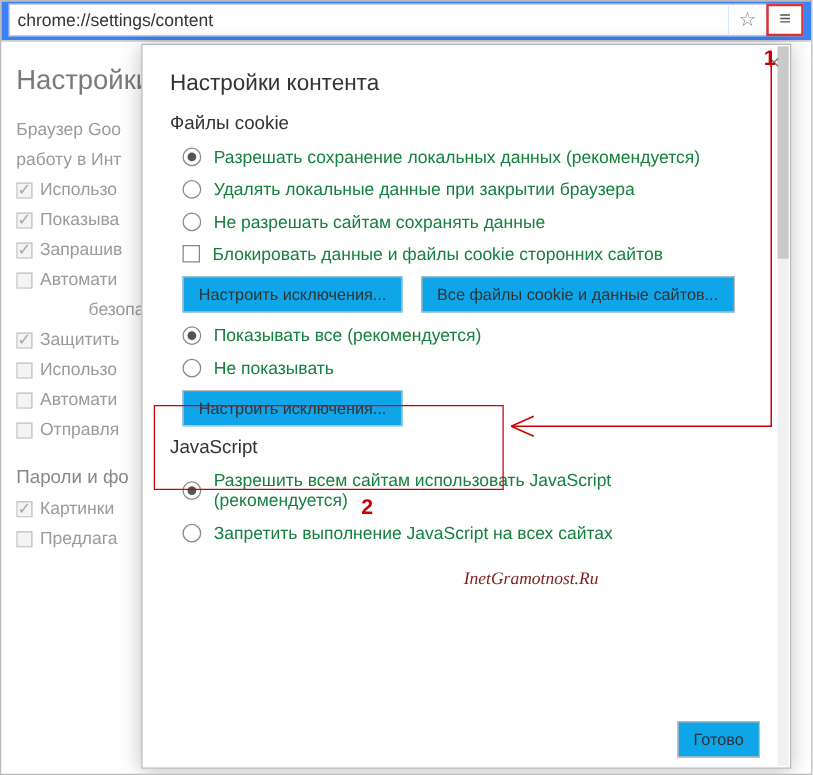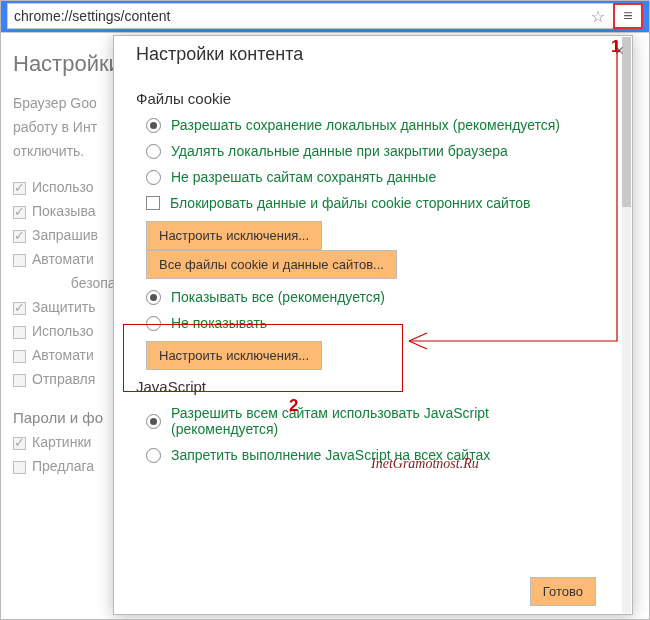--- a/index.html
+++ b/index.html
@@ -15,30 +15,30 @@
   .bgcol { position:absolute; left:8px; top:40px; width:170px; color:#9a9a9a; font-size:14px;}
   .bgcol h2 { font-size:22px; font-weight:400; color:#7a7a7a; margin:10px 0 18px 4px;}
   .bgcol .fade-line { margin:8px 4px; white-space:nowrap; overflow:hidden;}
   .bgcol .cb { display:inline-block; width:13px; height:13px; border:1px solid #bfbfbf; margin-right:6px; position:relative; vertical-align:middle; background:#f4f4f4;}
   .bgcol .cb.checked::after{content:"✓"; position:absolute; top:-3px; left:0; font-size:13px; color:#aaa;}
   .bgcol h3 { font-size:15px; font-weight:400; color:#888; margin:22px 0 8px 4px;}
   
   
   .dialog { position:absolute; left:112px; top:34px; width:520px; height:580px; background:#fff; border:1px solid #b8b8b8; box-shadow:0 2px 16px rgba(0,0,0,.25);}
   .dialog .close { position:absolute; top:6px; right:8px; font-size:16px; color:#777; cursor:pointer;}
-  .dialog h1 { font-size:18px; font-weight:400; color:#333; padding:8px 22px 10px;}
+  .dialog h1 { font-size:18px; font-weight:400; color:#333; padding:20px 22px 10px;}
   .dialog .scroll { position:absolute; top:46px; left:0; right:10px; bottom:44px; overflow:hidden; padding:0 22px;}
   .dialog .section { margin:8px 0 8px;}
   .dialog .section h2 { font-size:15px; font-weight:400; color:#333; margin:0 0 10px;}
   .row { display:flex; align-items:center; margin:10px 0 10px 10px; font-size:14px; color:#15803d;}
   .radio { width:15px; height:15px; border:1px solid #888; border-radius:50%; margin-right:10px; position:relative; flex:none;}
   .radio.sel::after{content:""; position:absolute; top:3px; left:3px; width:7px; height:7px; background:#555; border-radius:50%;}
   .check { width:14px; height:14px; border:1px solid #888; margin-right:10px; flex:none;}
   .btns { margin:10px 0 6px 10px;}
-  button.gray { background:#fdba74; border:1px solid #bcbcbc; padding:6px 12px; font-size:13px; color:#333; margin-right:22px; cursor:pointer;}
+  button.gray { background:#0ea5e9; border:1px solid #bcbcbc; padding:6px 12px; font-size:13px; color:#333; margin-right:10px; cursor:pointer;}
   .footer { position:absolute; bottom:8px; right:14px;}
   
   
   .redbox { position:absolute; border:1px solid #c00; pointer-events:none;}
   .marker { position:absolute; color:#c00; font-weight:bold; font-size:17px;}
   .arrow { position:absolute; pointer-events:none;}
   .watermark { position:absolute; color:#7f1d1d; font-style:italic; font-family:"Times New Roman",serif; font-size:14px;}
   
   
   .sbar { position:absolute; right:1px; top:1px; width:9px; height:576px; background:#f1f1f1;}
@@ -50,21 +50,20 @@
 <div class="omnibox">
   <input class="url" value="chrome://settings/content" style="">
   <div class="star">☆</div>
   <div class="menu">≡</div>
 </div>
 
 <div class="bgcol">
   <h2>Настройки</h2>
   <div class="fade-line">Браузер Goo</div>
   <div class="fade-line">работу в Инт</div>
-  <div class="fade-line" style="margin-bottom:20px;">отключить.</div>
   <div id="bg-checks">
       <div class="fade-line"><span class="cb checked"></span><span>Использо</span></div>
       <div class="fade-line"><span class="cb checked"></span><span>Показыва</span></div>
       <div class="fade-line"><span class="cb checked"></span><span>Запрашив</span></div>
       <div class="fade-line"><span class="cb"></span><span>Автомати</span></div>
       <div class="fade-line" style="padding-left: 21px; text-align: center;"><span>безопасно</span></div>
       <div class="fade-line"><span class="cb checked"></span><span>Защитить</span></div>
       <div class="fade-line"><span class="cb"></span><span>Использо</span></div>
       <div class="fade-line"><span class="cb"></span><span>Автомати</span></div>
       <div class="fade-line"><span class="cb"></span><span>Отправля</span></div>

